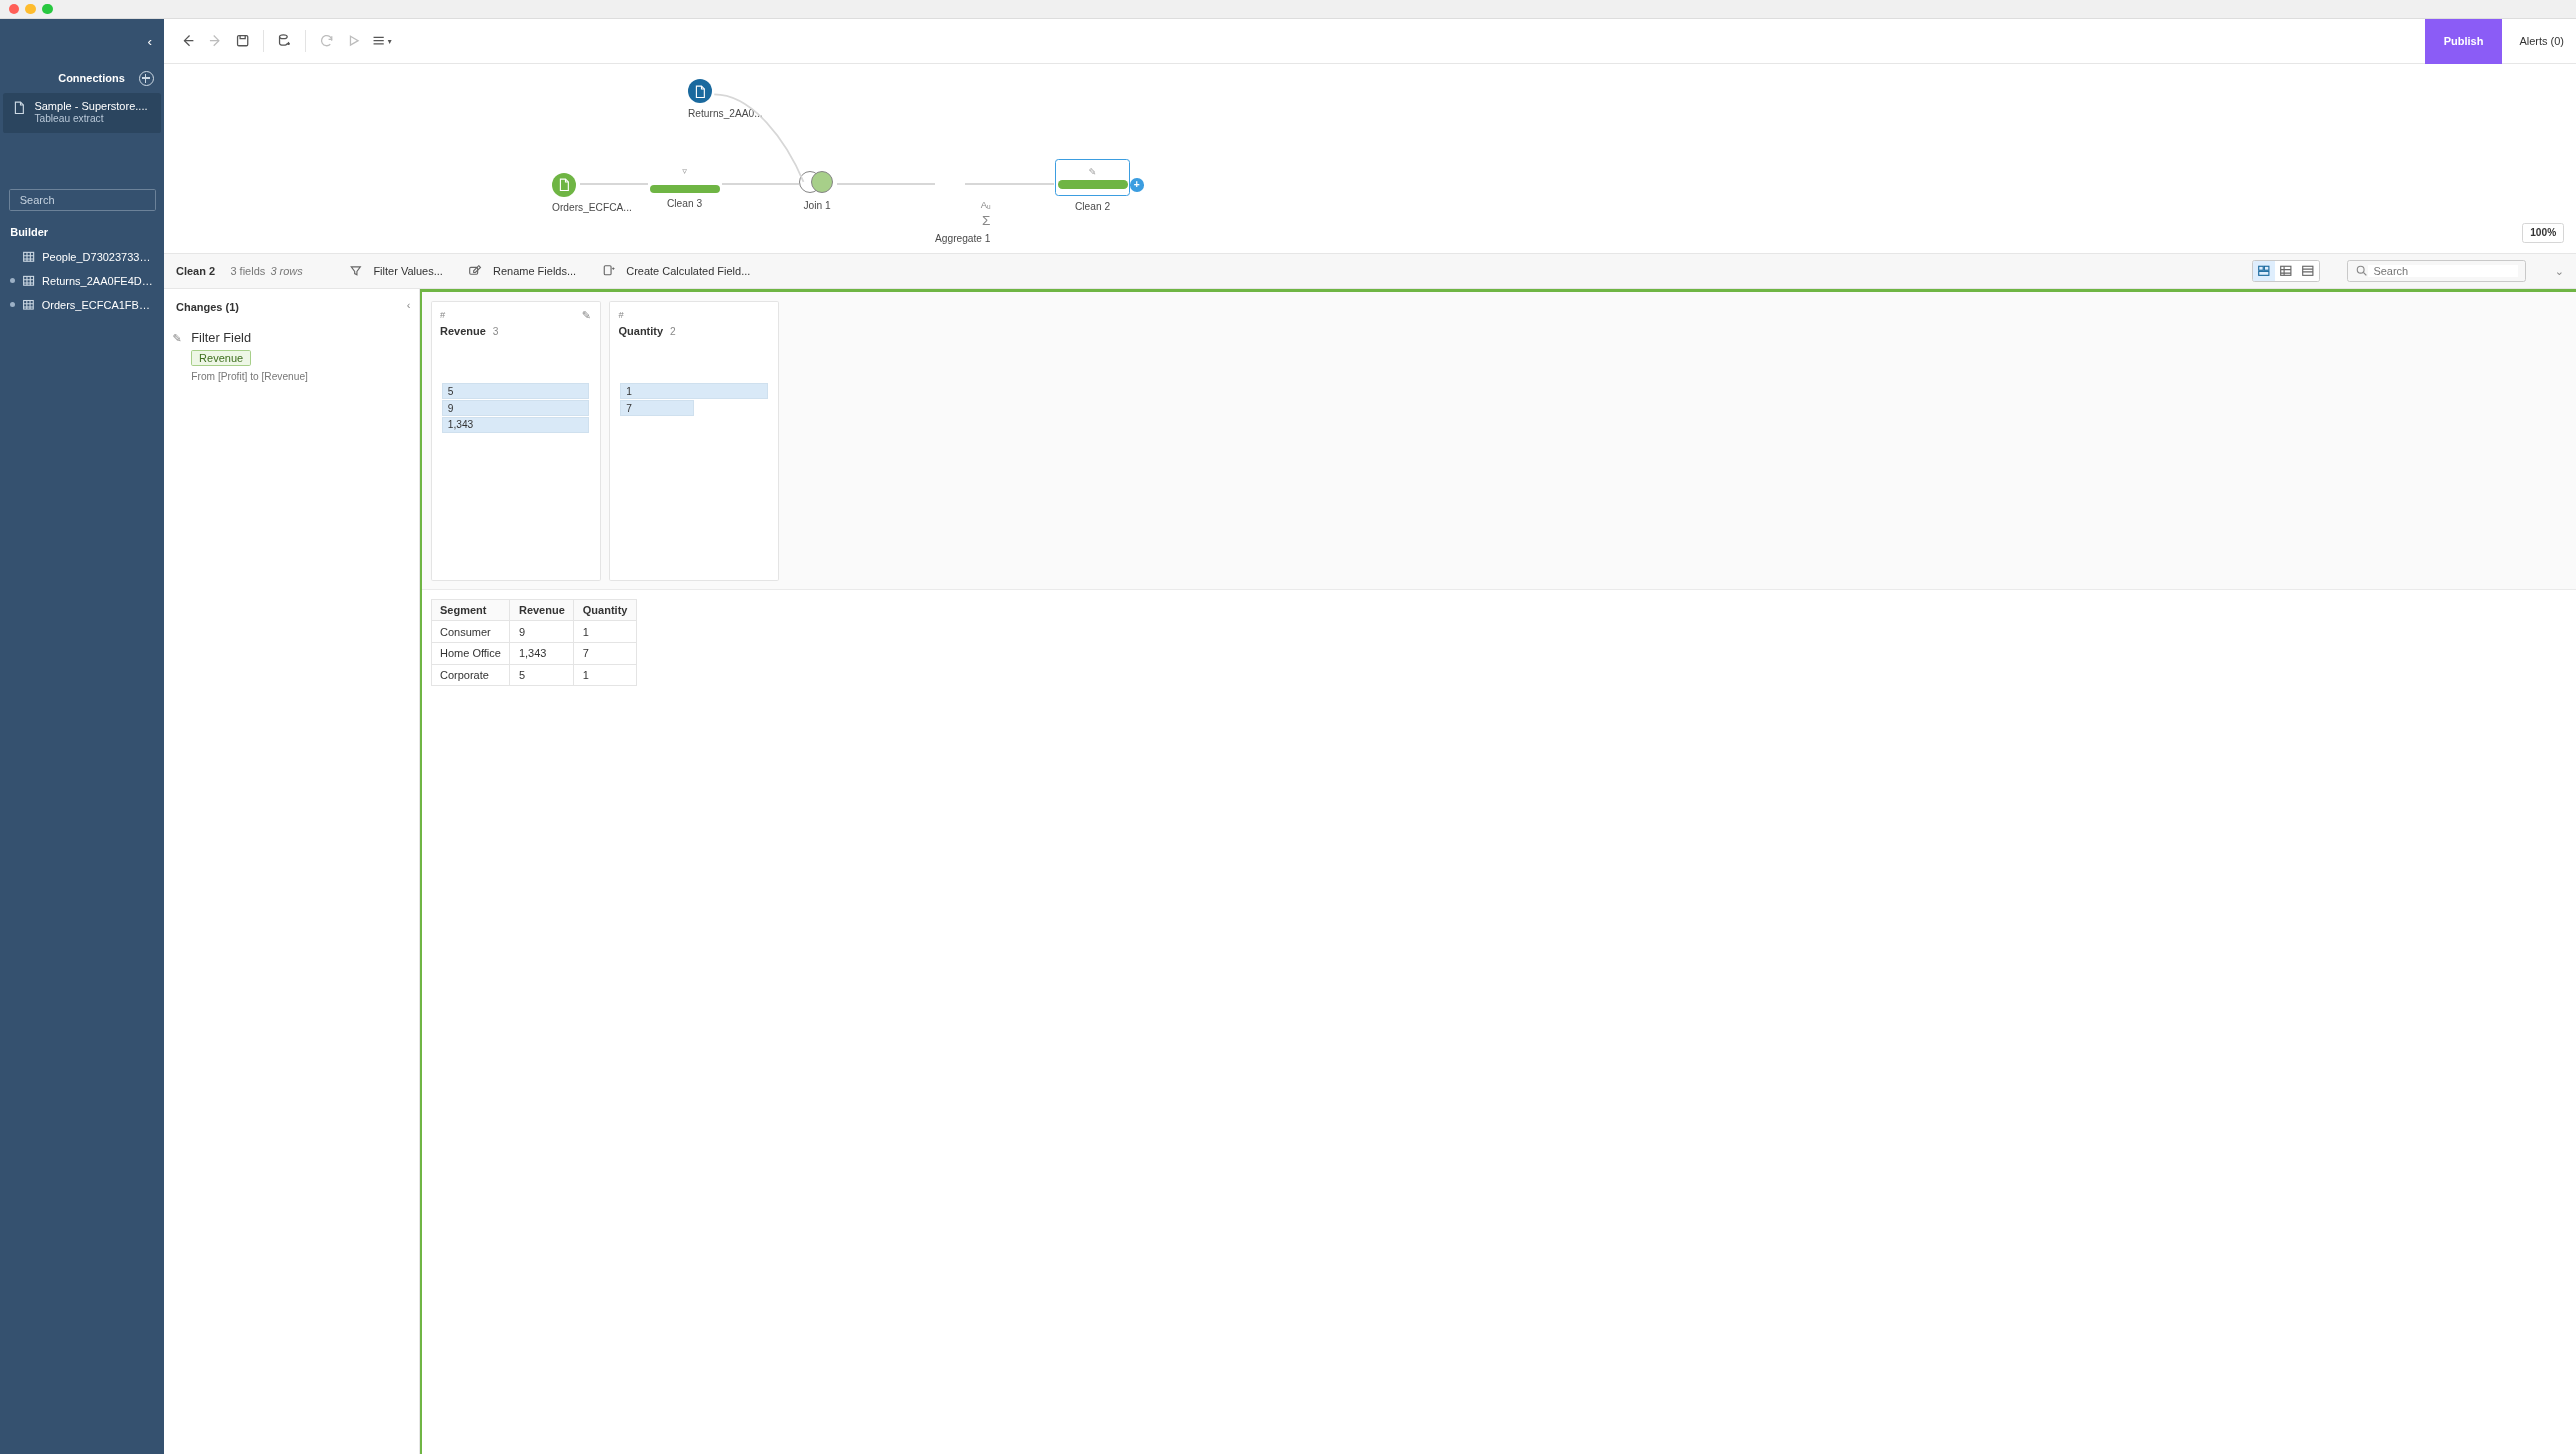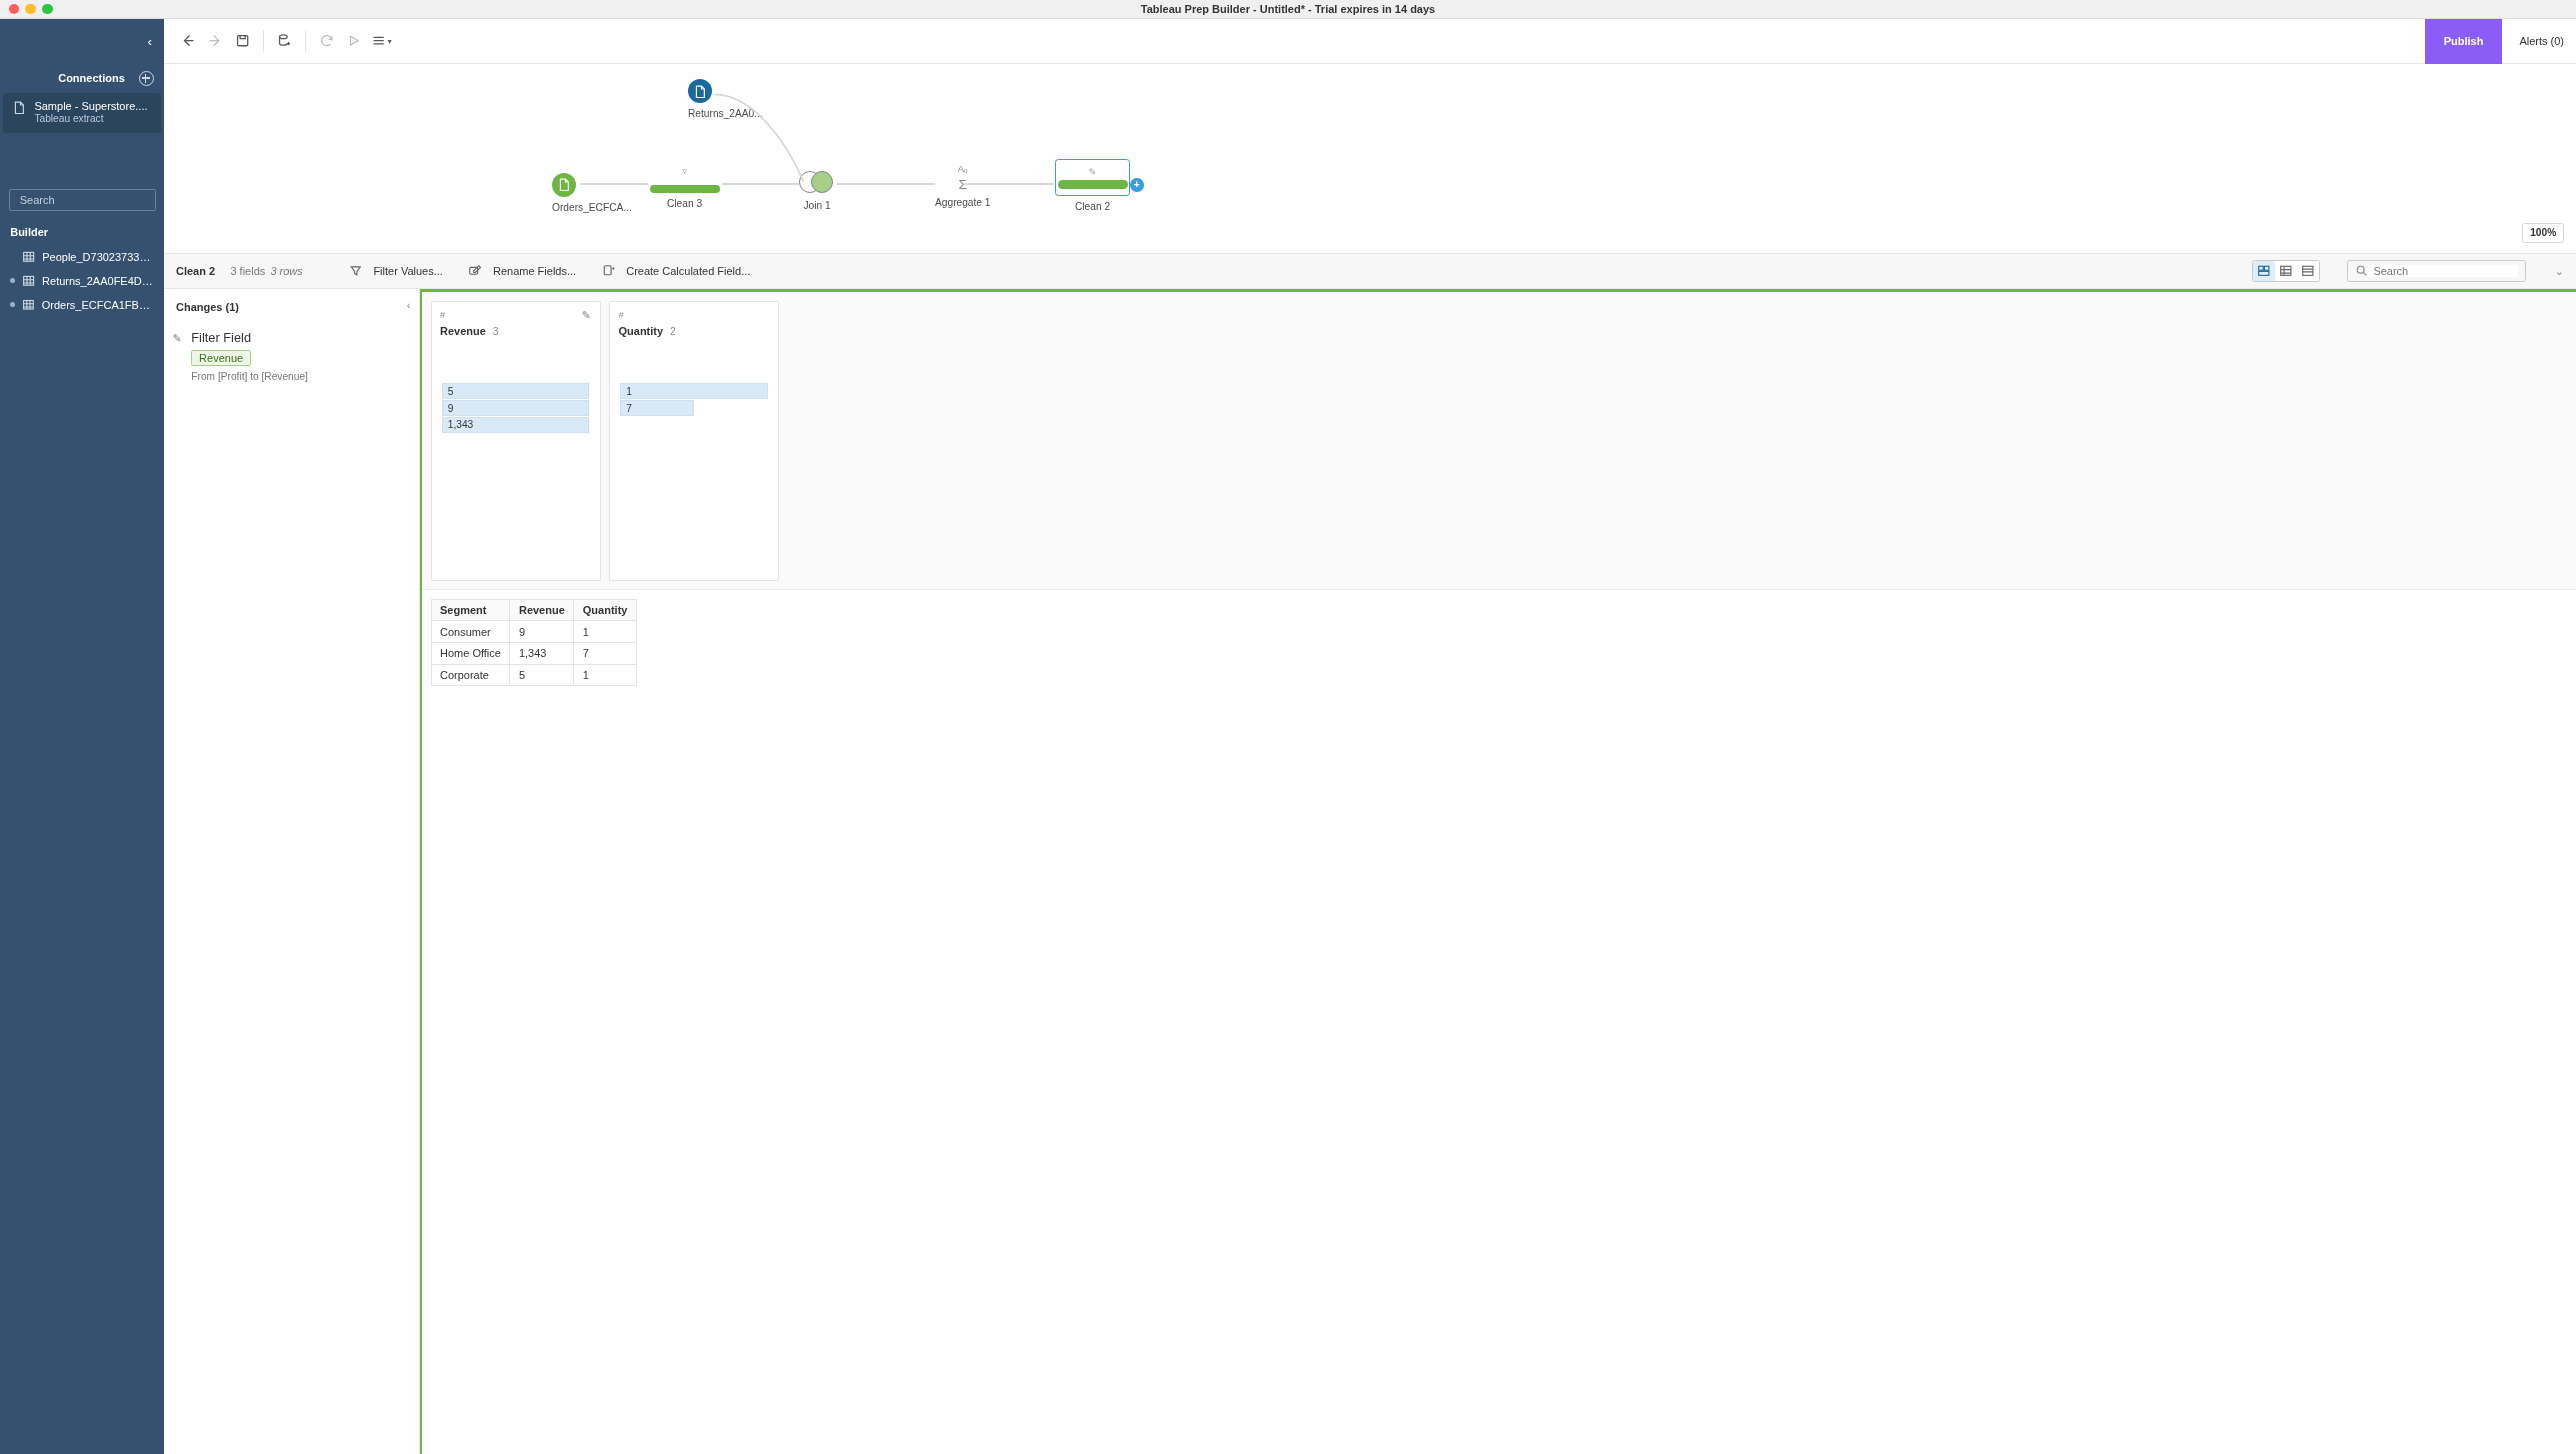--- a/index.html
+++ b/index.html
@@ -57,21 +57,21 @@
   
   .canvas { position:relative; flex:0 0 189px; background:#fff; overflow:hidden;}
   .zoom-box{ position:absolute; right:12px; bottom:10.2px; border:0.9px solid #d6d6d6; background:#fff; padding:3.4px 6.8px; font-weight:700; font-size:10.2px; border-radius:2.6px;}
   .flow { position:absolute; left:256px; top:0; right:0; bottom:0;}
   .node { position:absolute; text-align:center; }
   .node .lbl{ font-size:10.2px; color:#4a4a4a; margin-top:5.1px; white-space:nowrap;}
   .dscircle{ width:24px; height:24px; border-radius:50%; background:#1a699e; display:flex; align-items:center; justify-content:center; color:#fff;}
   .cleanpill{ width:70px; height:8.5px; background:#6fb544; border-radius:4.3px; margin:8.5px auto 0;}
   .cleanframe{ width:75px; height:37px; border:1.7px solid #3b9de0; border-radius:3.4px; display:flex; flex-direction:column; align-items:center; justify-content:center; gap:3.4px; background:#fff;}
   .cleanframe .mini-icon{ color:#9b9b9b; font-size:9.4px;}
-  .aggstack{ display:flex; flex-direction:column; align-items:center; gap:3.4px; color:#888;}
+  .aggstack{ display:flex; flex-direction:column; align-items:flex-end; gap:3.4px; color:#888;margin-top:36px;}
   .joincircles{ position:relative; width:36px; height:24px; margin:0 auto;}
   .jc{position:absolute; width:22px; height:22px; border-radius:50%; border:1.7px solid #858585; top:0;}
   .jc.l{left:0; background:#fff;}
   .jc.r{left:12px; background:#a7cf89; }
   .addplus{ position:absolute; width:13.6px; height:13.6px; border-radius:50%; background:#3b9de0; color:#fff; font-size:10.2px; line-height:13.6px; text-align:center; font-weight:700;}
   .flowline{ position:absolute; height:1.7px; background:#d7d7d7; }
   .filter-mini{ color:#9b9b9b; font-size:9.4px; }
 
   
   .stepbar{ height:36px; background:#f7f7f7; border-top:0.9px solid #e6e6e6; border-bottom:0.9px solid #e6e6e6; display:flex; align-items:center; padding:0 12px; gap:15.3px;}
@@ -125,21 +125,20 @@
 </style>
 </head>
 <body>
 
 <div class="titlebar">
   <div class="traffic">
     <div class="tl red"></div>
     <div class="tl yellow"></div>
     <div class="tl green"></div>
   </div>
-  <div class="title">Tableau Prep Builder - Untitled* - Trial expires in 14 days</div>
 </div>
 
 <div class="app">
 
   <div class="sidebar">
     <div class="sb-top">
       <span class="chevron">‹</span>
     </div>
     <div class="sb-section">
       <span class="label">Connections</span>

